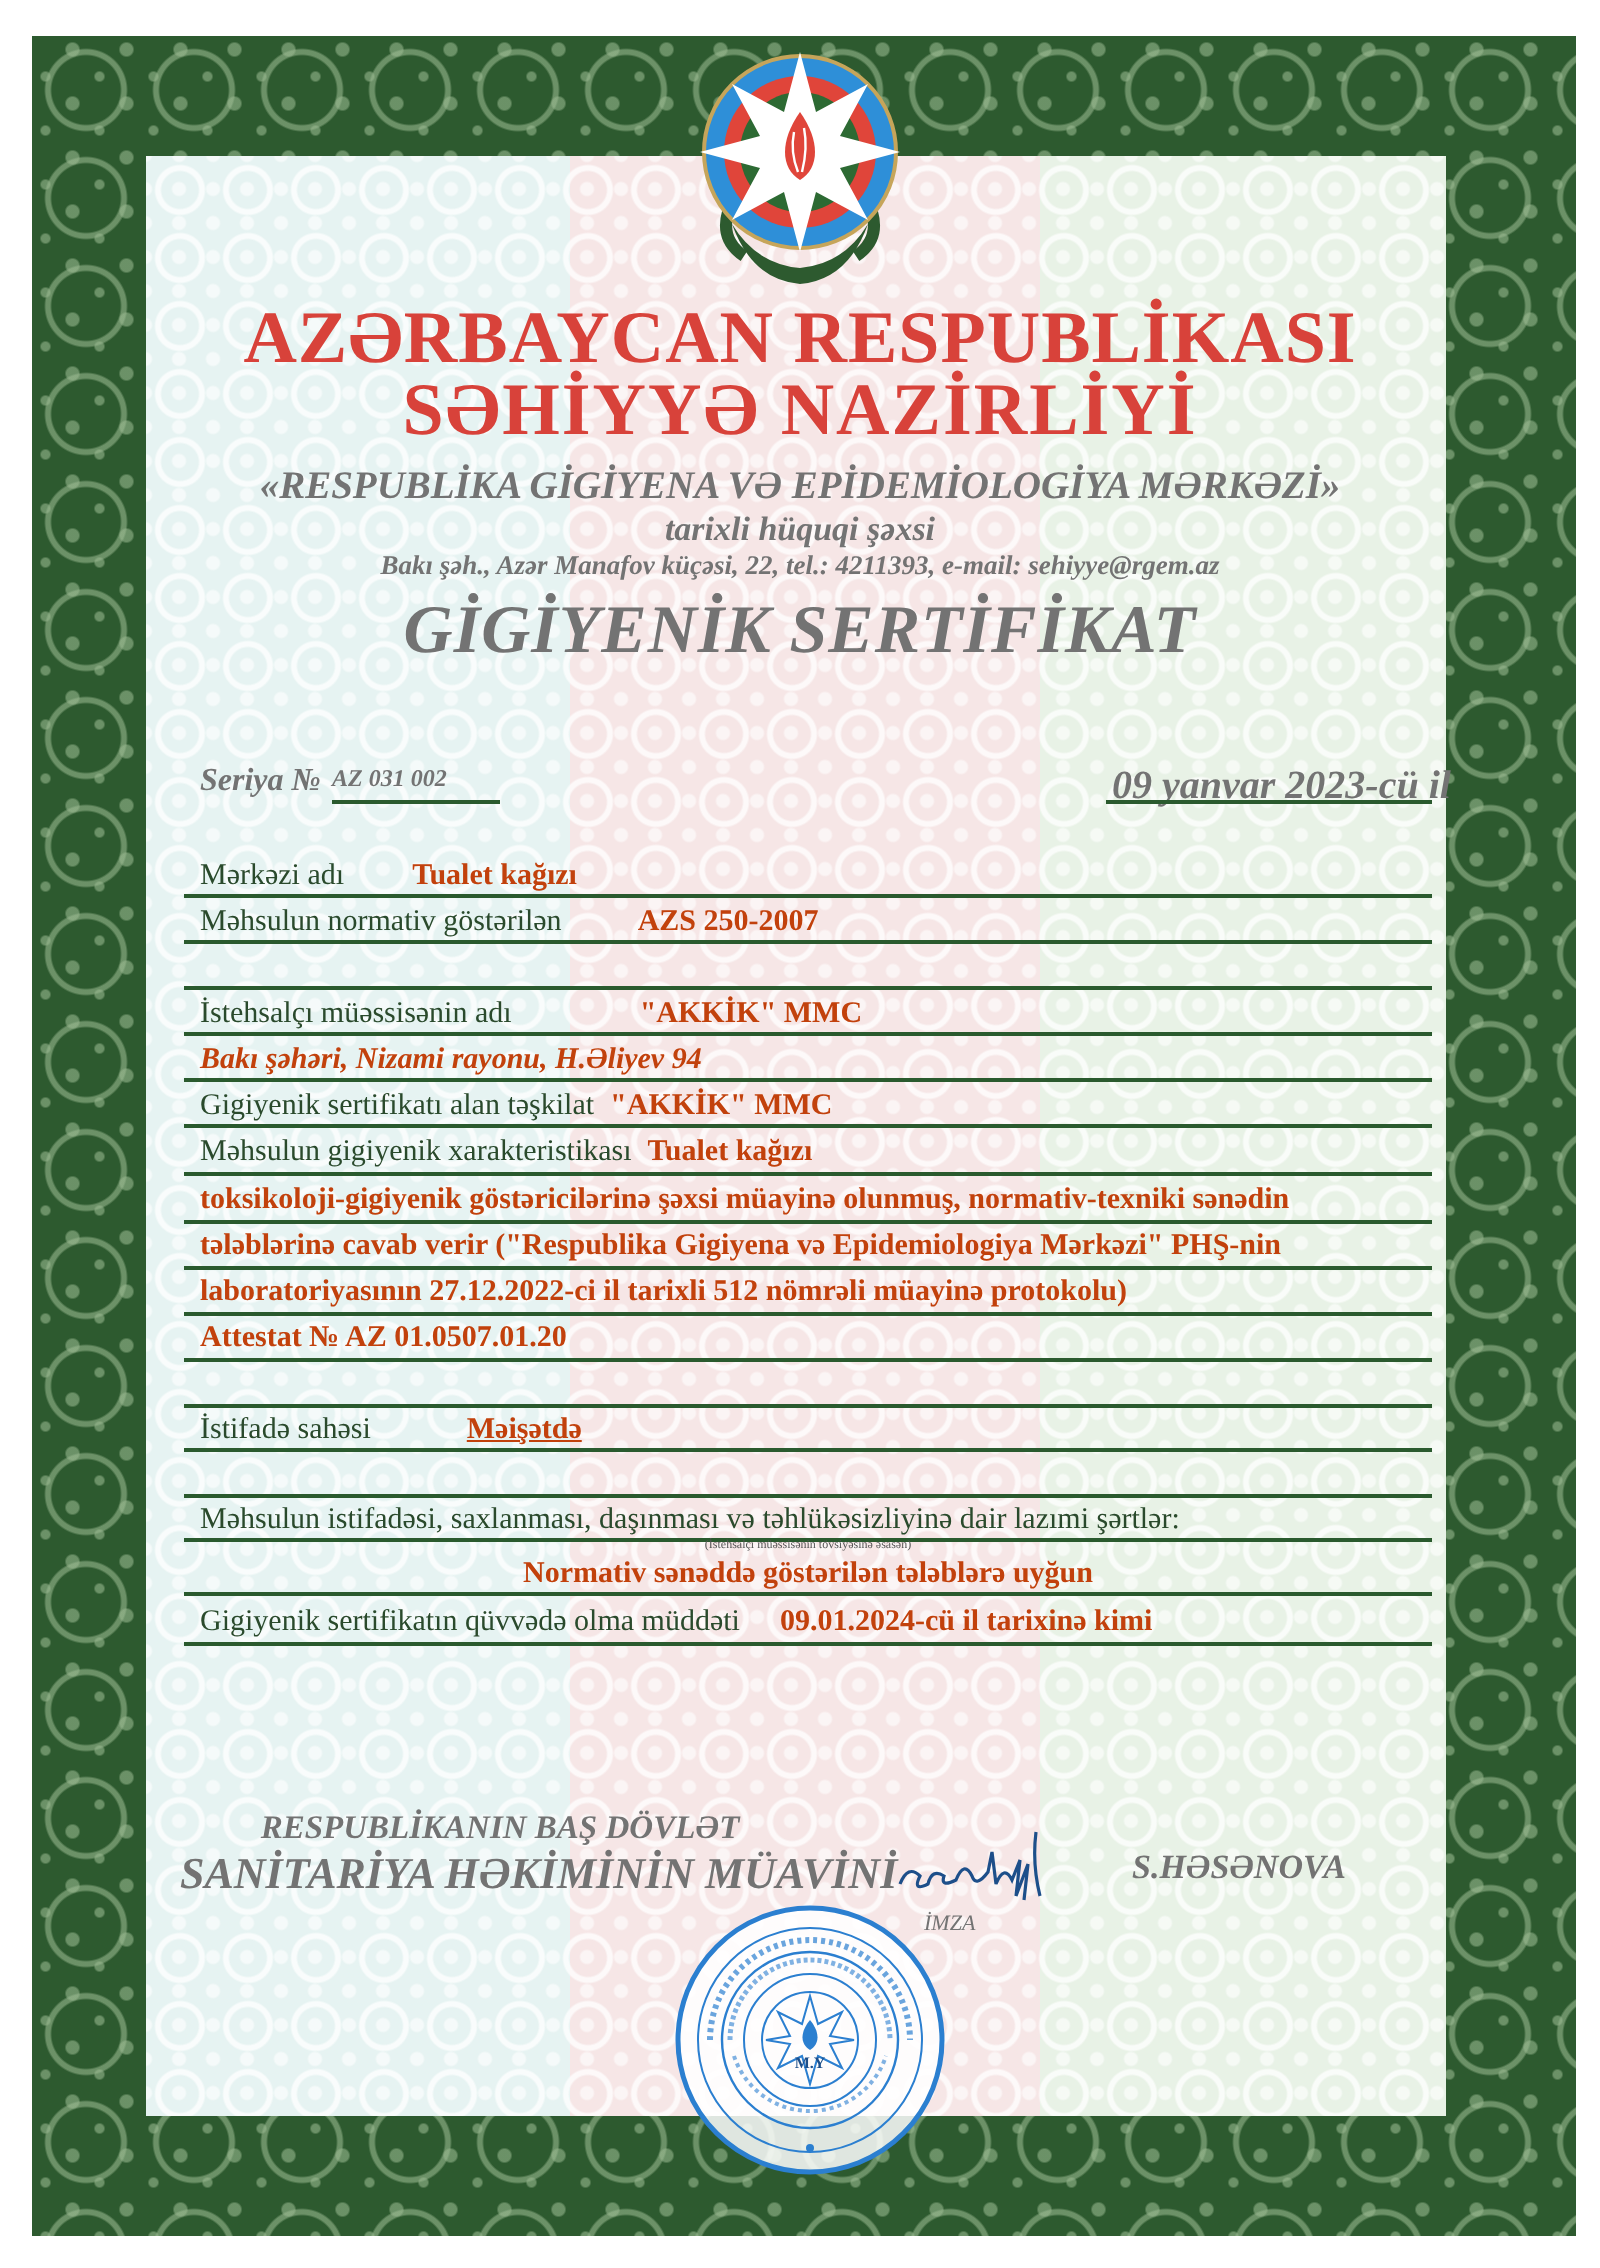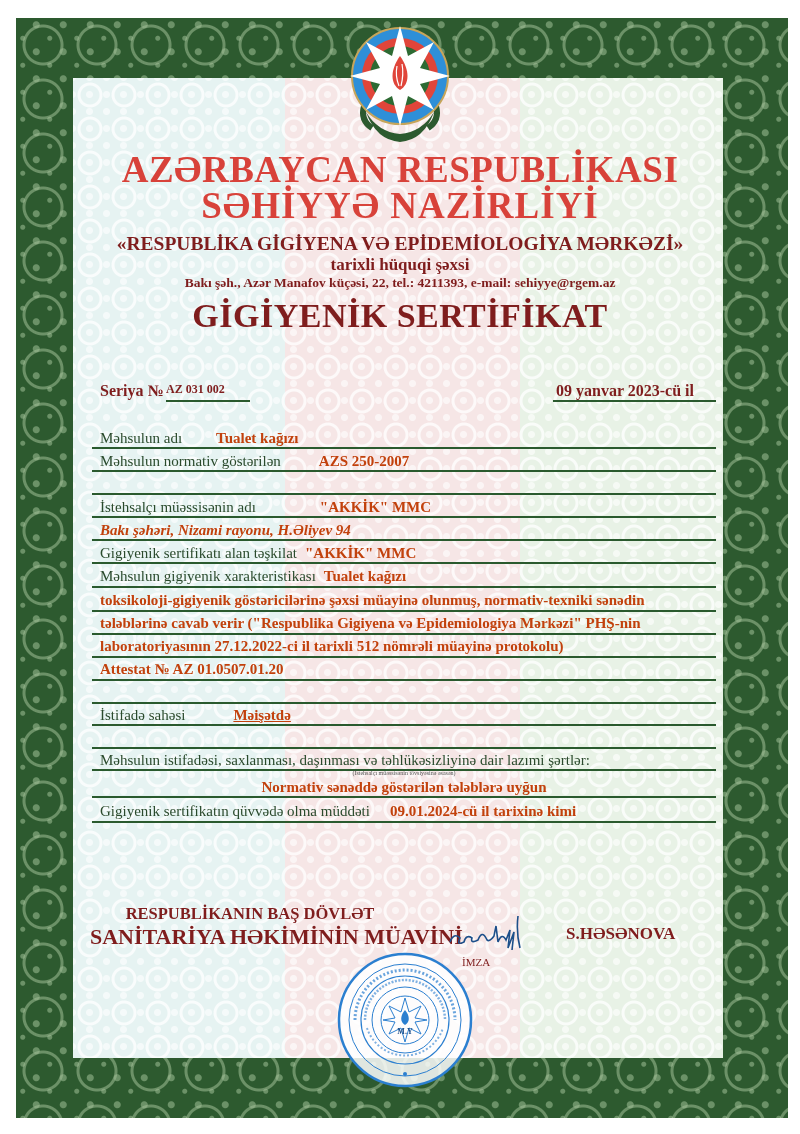--- a/index.html
+++ b/index.html
@@ -17,21 +17,21 @@
   .inner::before { content:""; position:absolute; inset:0;
     background-image:
       radial-gradient(circle, transparent 9px, rgba(255,255,255,0.75) 10px, rgba(255,255,255,0.75) 12px, transparent 13px),
       radial-gradient(circle, rgba(255,255,255,0.6) 3px, transparent 4px);
     background-size:34px 34px, 17px 17px;
     background-position:0 0, 8px 8px;
   }
   .emblem { position:absolute; left:346px; top:20px; width:108px; height:126px; z-index:3; }
   .txt { position:absolute; z-index:2; white-space:nowrap; }
   .red { color:#d8423a; font-weight:bold; }
-  .green { color:#7f1d1d; }
+  .green { color:#737373;font-style:italic; }
   .b { font-weight:bold; }
   .center { left:0; width:800px; text-align:center; }
   .h1 { top:148px; font-size:37px; letter-spacing:0.5px; }
   .h2 { top:184px; font-size:37px; letter-spacing:1px; }
   .h3 { top:233px; font-size:19.5px; font-weight:bold; }
   .h4 { top:255px; font-size:17px; font-weight:bold; }
   .h5 { top:275px; font-size:13.5px; font-weight:bold; }
   .title { top:297px; font-size:34px; font-weight:bold; letter-spacing:0.5px; }
   .rule { position:absolute; height:2px; background:#2a5a2e; z-index:2; }
   .lbl { font-size:15px; color:#2a4a2c; }
@@ -60,24 +60,24 @@
 <div class="txt center red h1">AZƏRBAYCAN RESPUBLİKASI</div>
 <div class="txt center red h2">SƏHİYYƏ NAZİRLİYİ</div>
 <div class="txt center green h3">«RESPUBLİKA  GİGİYENA VƏ EPİDEMİOLOGİYA  MƏRKƏZİ»</div>
 <div class="txt center green h4">tarixli  hüquqi  şəxsi</div>
 <div class="txt center green h5">Bakı şəh., Azər Manafov küçəsi, 22, tel.: 4211393, e-mail: sehiyye@rgem.az</div>
 <div class="txt center green title">GİGİYENİK SERTİFİKAT</div>
 
 <div class="txt green b" style="left:100px; top:382px; font-size:16px;">Seriya №</div>
 <div class="txt green b" style="left:166px; top:382px; font-size:12px;">AZ 031  002</div>
 <div class="rule" style="left:166px; top:400px; width:84px;"></div>
-<div class="txt green b" style="left:556px; top:382px; font-size:16px;">09   yanvar  2023-cü il</div>
+<div class="txt green b" style="left:556px; top:382px; font-size:20px;">09   yanvar  2023-cü il</div>
 <div class="rule" style="left:553px; top:400px; width:163px;"></div>
 
-<div class="row" style="top:429px;"><span class="lbl">Məhsulun adı</span><span class="val" style="margin-left:34px;">Tualet kağızı</span></div>
+<div class="row" style="top:429px;"><span class="lbl">Mərkəzi adı</span><span class="val" style="margin-left:34px;">Tualet kağızı</span></div>
 <div class="rule" style="left:92px; top:447px; width:624px;"></div>
 
 <div class="row" style="top:452px;"><span class="lbl">Məhsulun normativ göstərilən</span><span class="val" style="margin-left:38px;">AZS 250-2007</span></div>
 <div class="rule" style="left:92px; top:470px; width:624px;"></div>
 
 <div class="rule" style="left:92px; top:493px; width:624px;"></div>
 
 <div class="row" style="top:498px;"><span class="lbl">İstehsalçı müəssisənin adı</span><span class="val" style="margin-left:64px;">"AKKİK" MMC</span></div>
 <div class="rule" style="left:92px; top:516px; width:624px;"></div>
 

